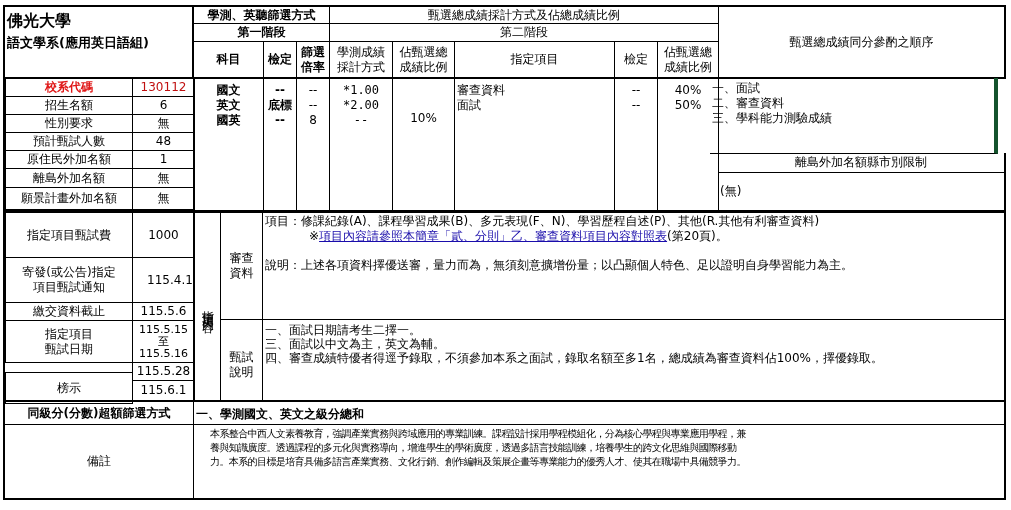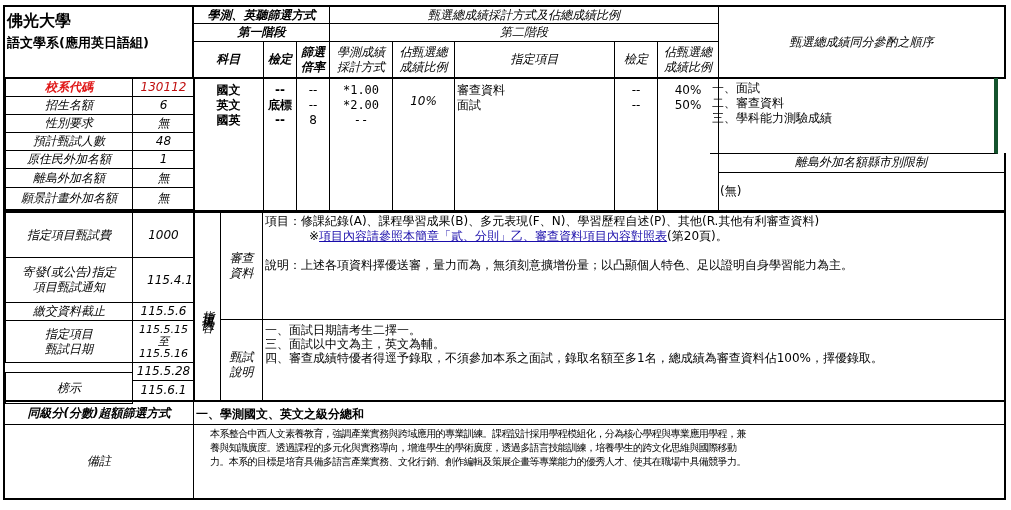--- a/index.html
+++ b/index.html
@@ -1,20 +1,20 @@
 <!DOCTYPE html>
 <html><head>
 <meta charset="utf-8">
 <style>
   html, body { margin:0; padding:0; background:#ffffff; }
   body { width:1011px; height:510px; position:relative; overflow:hidden;
          font-family:"DejaVu Sans", "Liberation Sans", sans-serif; color:#000; }
   .abs { position:absolute; box-sizing:border-box; }
   .b { border:1px solid #000; }
-  .c { display:flex; align-items:center; justify-content:center; text-align:left;font-style:italic; }
+  .c { display:flex; align-items:center; justify-content:center; text-align:left; }
   .fs { font-size:12px; line-height:15px; }
   .bold { font-weight:bold; }
   .red { color:#e01818; font-weight:bold; }
   .redv { color:#c01010; }
   .link { color:#1a0dab; text-decoration:underline; }
   .lines div { white-space:nowrap; }
   .vert { writing-mode:vertical-rl; text-orientation:upright; letter-spacing:2px; }
 </style>
 </head>
 <body>
@@ -83,21 +83,21 @@
   <div>--</div>
   <div>--</div>
   <div>8</div>
 </div>
 
 <div class="abs b fs lines" style="left:329px;top:78px;width:64px;height:133px;text-align:center;padding-top:4px;font-family:'DejaVu Sans Mono', monospace;">
   <div>*1.00</div>
   <div>*2.00</div>
   <div>--</div>
 </div>
-<div class="abs b fs" style="left:392px;top:78px;width:63px;height:133px;text-align:center;padding-top:15px;font-style:italic;">
+<div class="abs b fs" style="left:392px;top:78px;width:63px;height:133px;text-align:center;padding-top:32px;">
   <span>10%</span>
 </div>
 <div class="abs b fs lines" style="left:454px;top:78px;width:161px;height:133px;padding:4px 0 0 2px;">
   <div>審查資料</div>
   <div>面試</div>
 </div>
 <div class="abs b fs lines" style="left:614px;top:78px;width:44px;height:133px;text-align:center;padding-top:4px;">
   <div>--</div>
   <div>--</div>
 </div>

